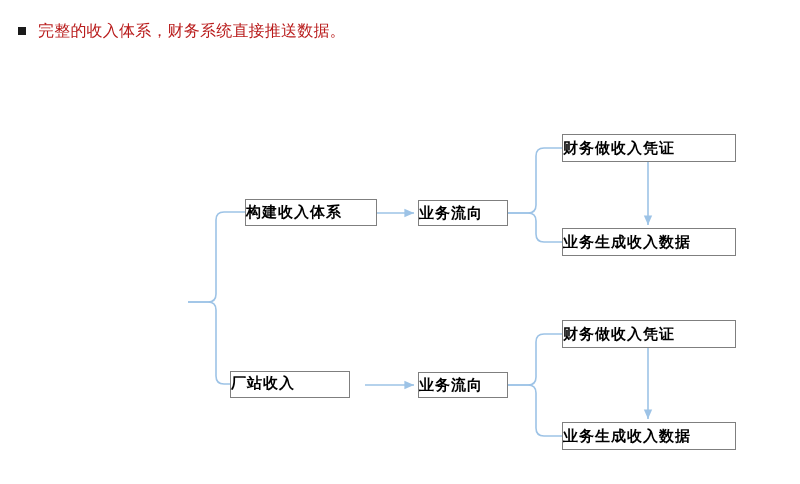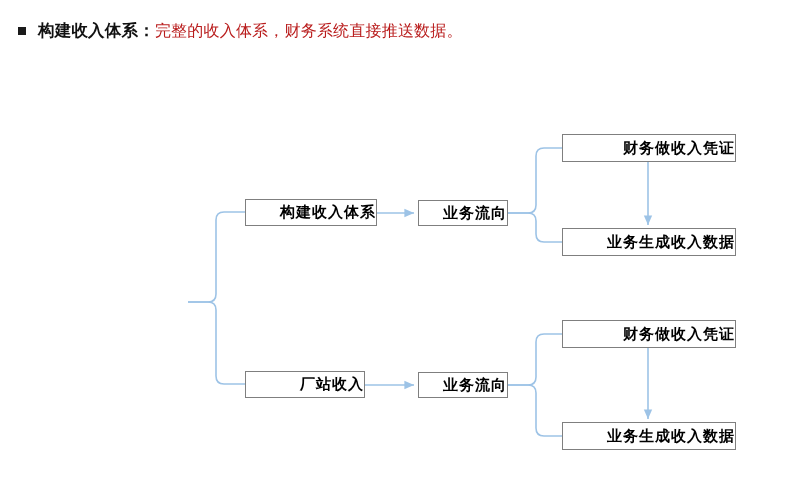--- a/index.html
+++ b/index.html
@@ -64,46 +64,45 @@
   }
 
   
   .node {
     position: absolute;
     box-sizing: border-box;
     background: #ffffff;
     border: 1px solid #7f7f7f;
     display: flex;
     align-items: center;
-    justify-content: flex-end;
+    justify-content: flex-start;
     color: #000000;
     font-family: "DejaVu Serif", "Liberation Serif", serif;
     font-weight: bold;
     font-size: 15px;
     letter-spacing: 1px;
     white-space: nowrap;
   }
   .node .node-text { display: block; line-height: 1; }
 
   #node-root       { left: 22px;  top: 288px; width: 166px; height: 28px; }
   #node-eng        { left: 245px; top: 199px; width: 132px; height: 27px; }
-  #node-plant      { left: 245px; top: 371px; width: 120px; height: 27px; }
+  #node-plant      { left: 230px; top: 371px; width: 120px; height: 27px; font-family: Liberation Mono, monospace; }
   #node-flow-top   { left: 418px; top: 200px; width: 90px;  height: 26px; }
   #node-flow-bot   { left: 418px; top: 372px; width: 90px;  height: 26px; }
   #node-voucher-top{ left: 562px; top: 134px; width: 174px; height: 28px; }
   #node-data-top   { left: 562px; top: 228px; width: 174px; height: 28px; }
   #node-voucher-bot{ left: 562px; top: 320px; width: 174px; height: 28px; }
   #node-data-bot   { left: 562px; top: 422px; width: 174px; height: 28px; }
 </style>
 </head>
 <body>
 
 <div id="header-line">
   <span class="bullet"></span>
-  <span class="title-strong">构建收入体系：</span>
   <span class="title-rest">完整的收入体系，财务系统直接推送数据。</span>
 </div>
 
 <div id="diagram">
 
   <svg id="connector-layer" viewBox="0 0 800 484" width="800" height="484" xmlns="http://www.w3.org/2000/svg">
     <defs>
       <marker id="arrowblue" markerWidth="7" markerHeight="7" refX="6" refY="3" orient="auto" markerUnits="strokeWidth">
         <path d="M0,0.4 L6,3 L0,5.6 z" fill="#9dc3e6"></path>
       </marker>

